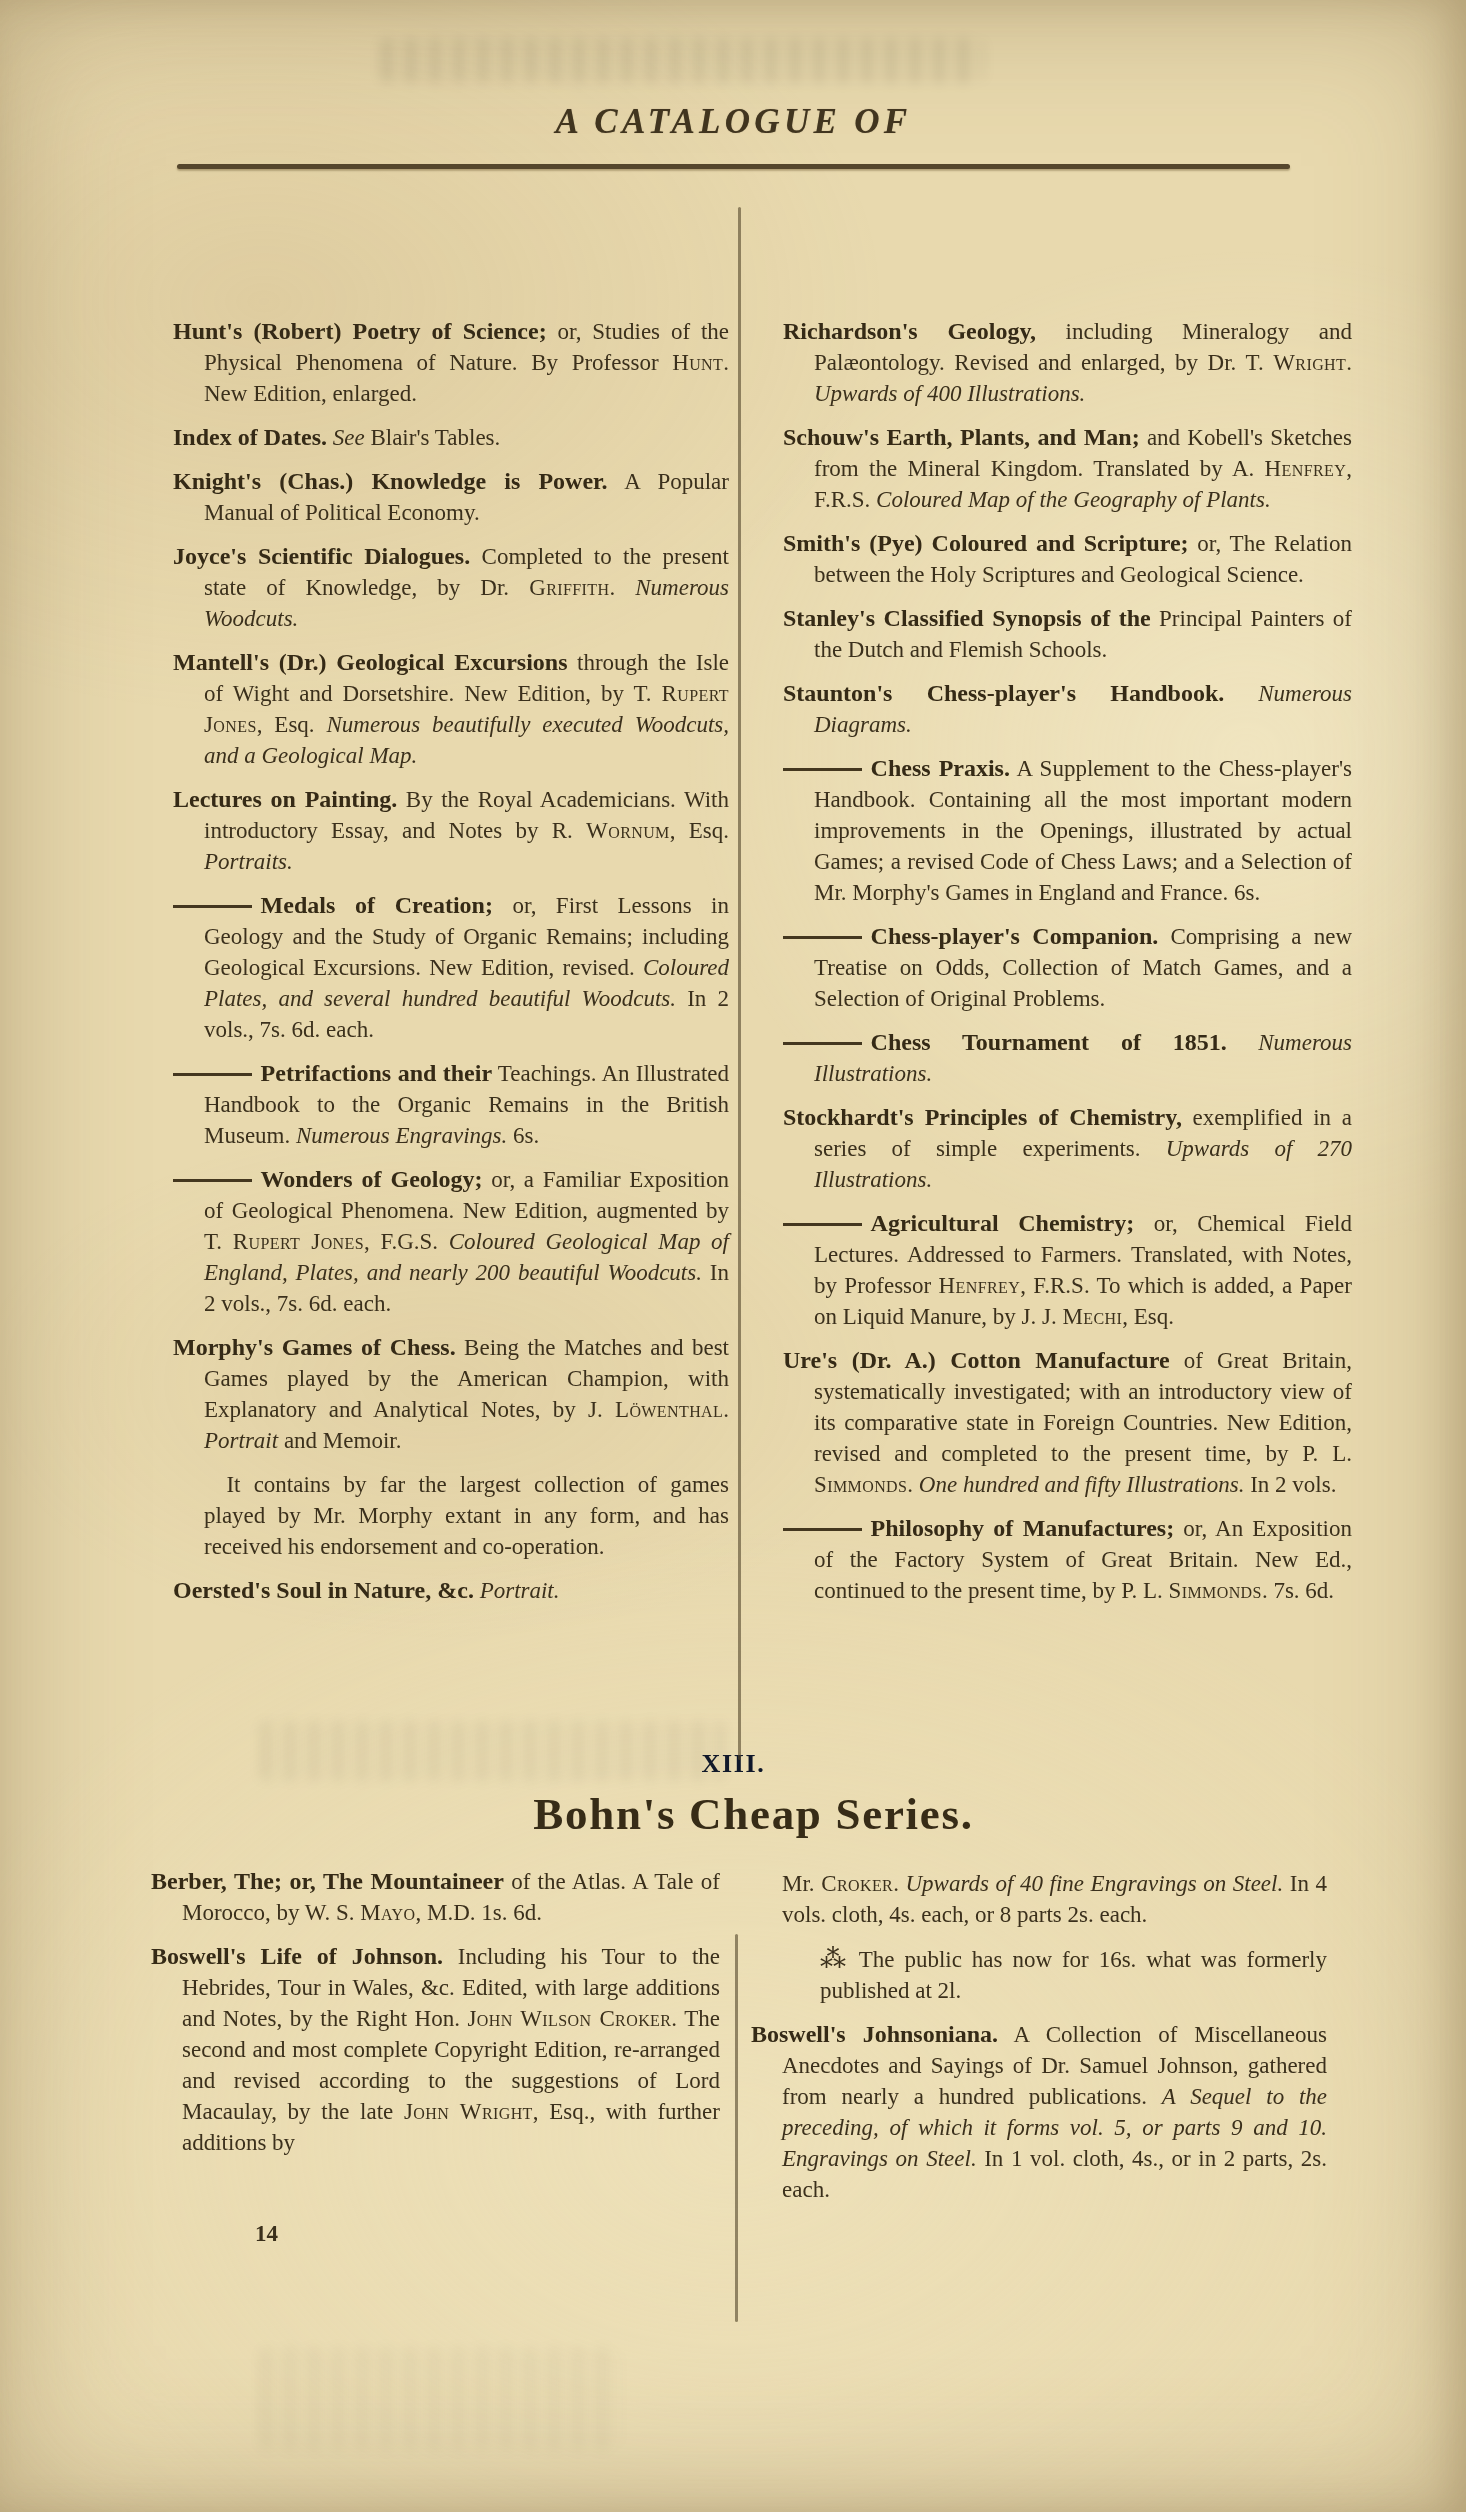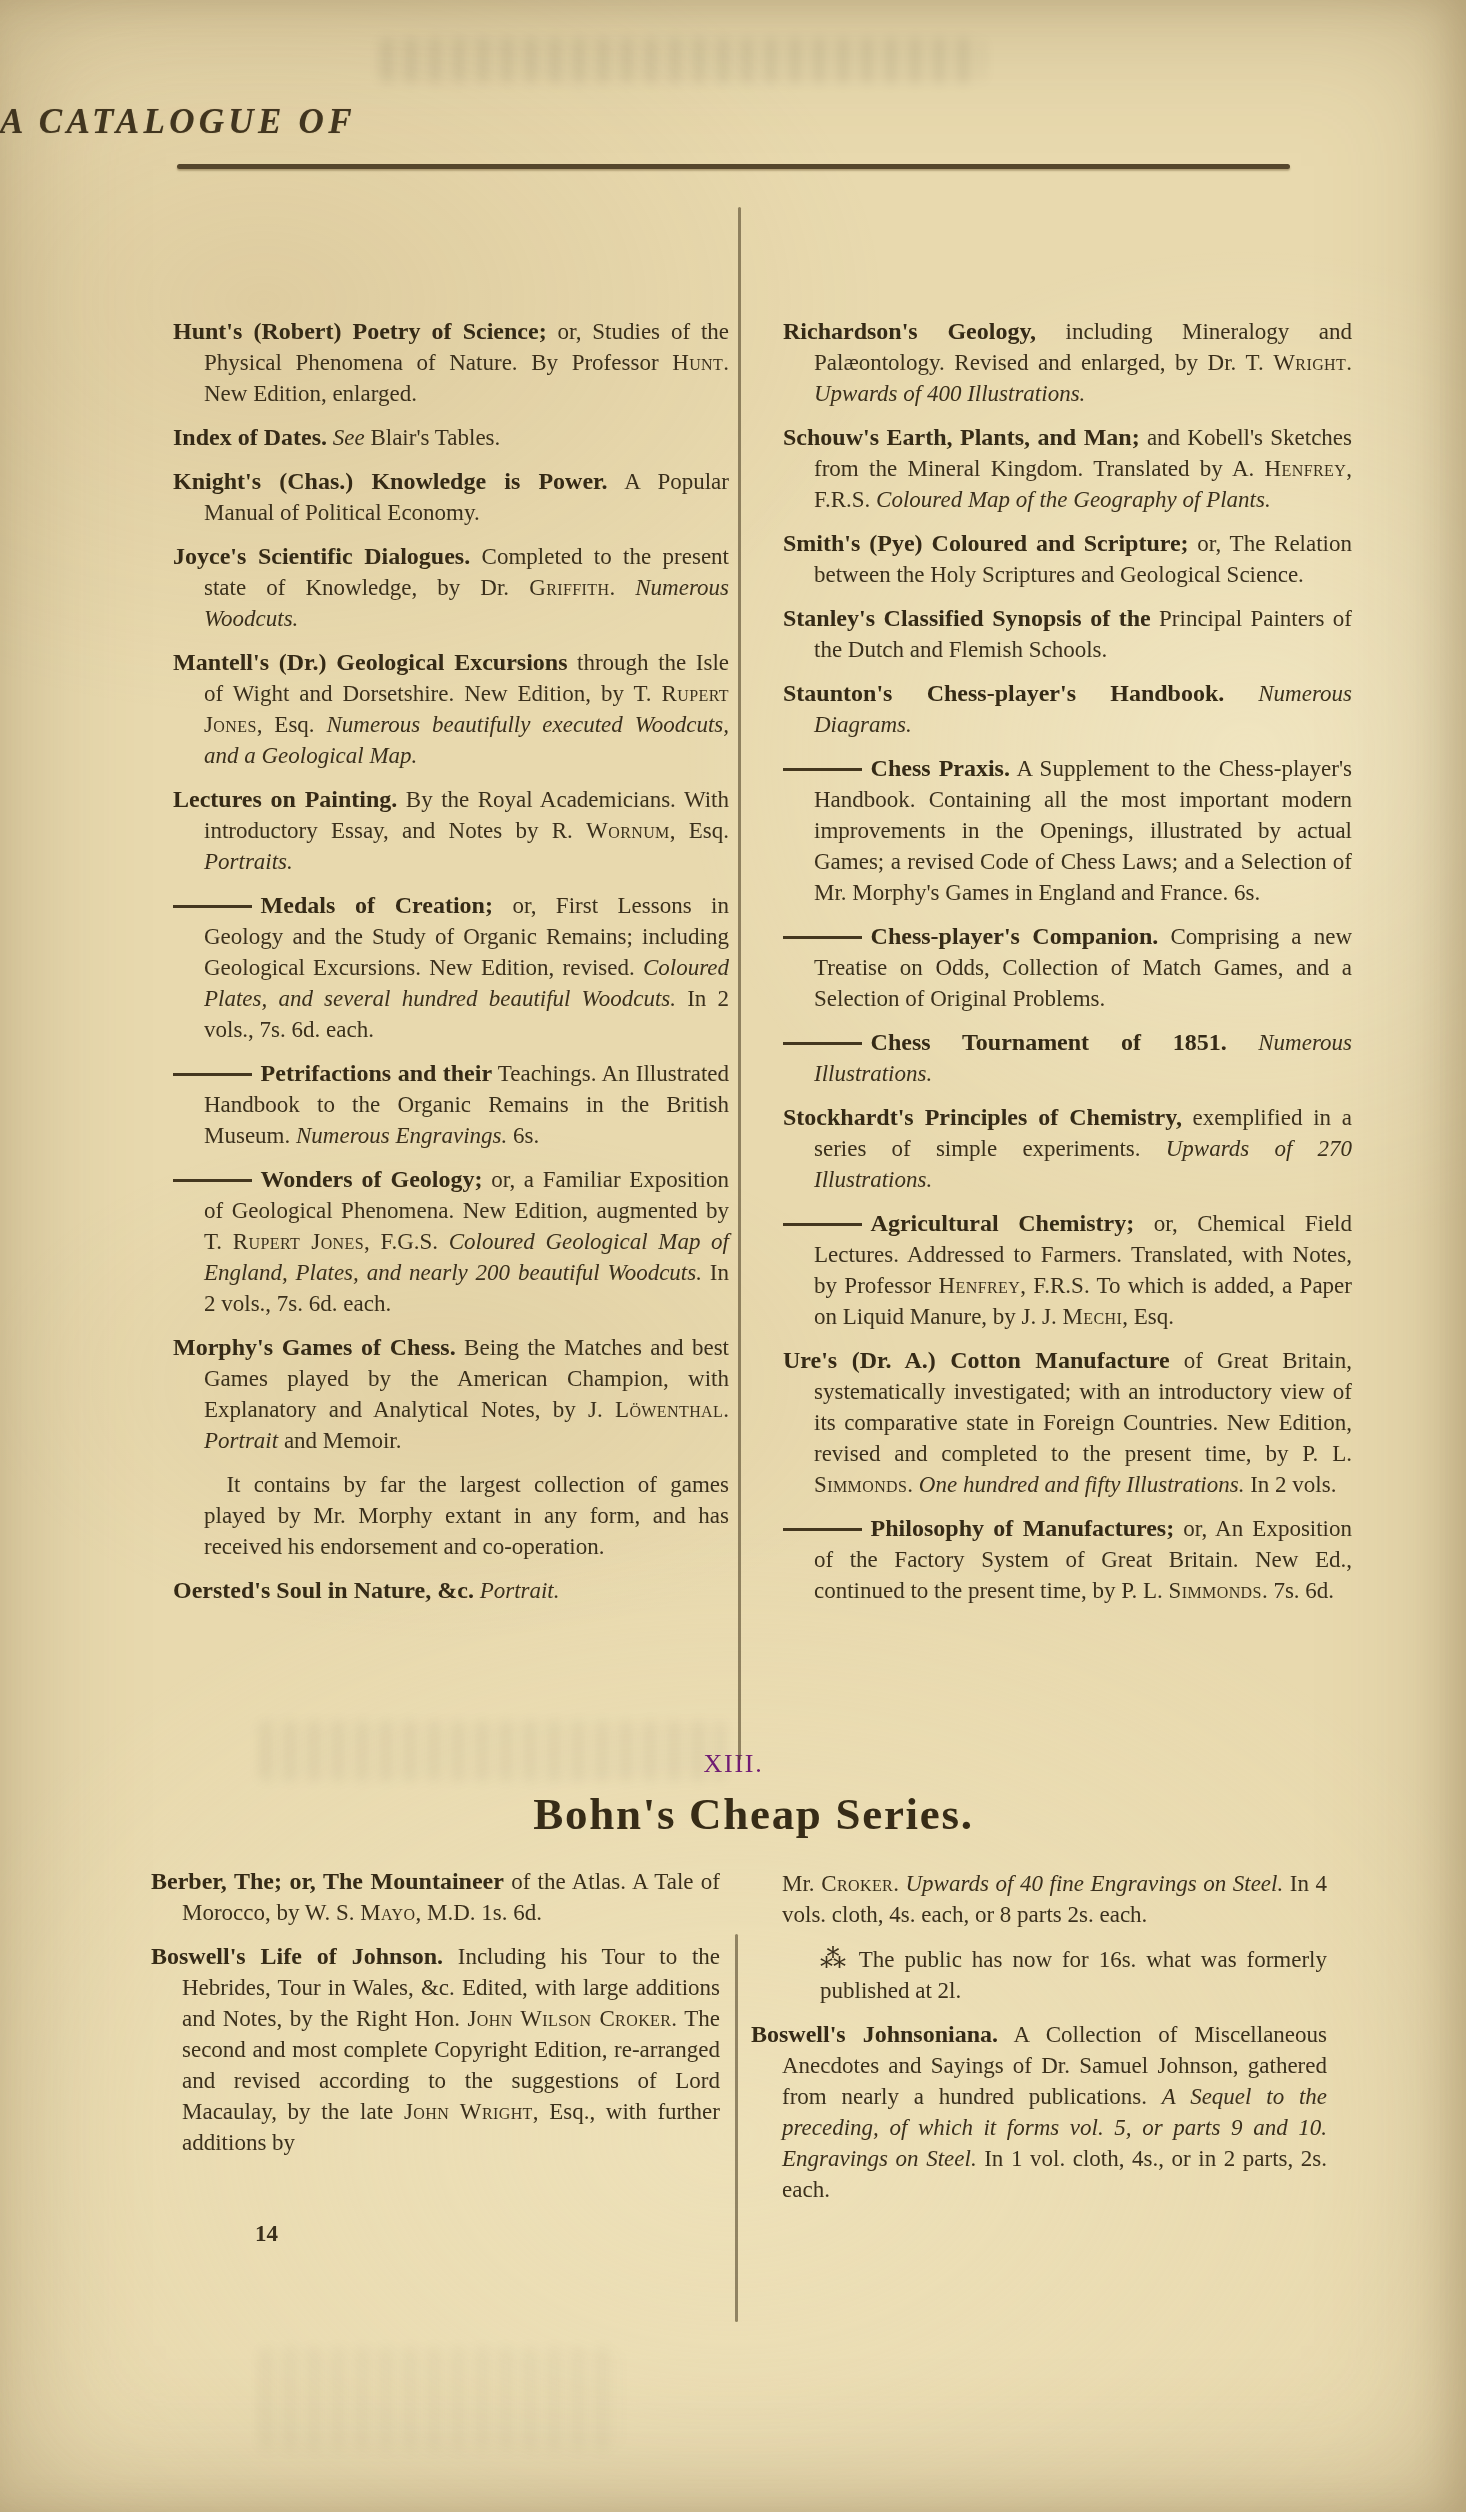--- a/index.html
+++ b/index.html
@@ -10,21 +10,21 @@
       radial-gradient(1035px 690px at 18% 12%, rgba(188,160,110,.22), transparent 60%),
       radial-gradient(863px 776px at 85% 30%, rgba(255,250,225,.35), transparent 65%),
       radial-gradient(1208px 863px at 50% 85%, rgba(243,232,195,.5), transparent 70%),
       radial-gradient(776px 431px at 30% 55%, rgba(190,165,115,.15), transparent 60%),
       #e8d9ae;
     box-shadow: inset 0 0 138px rgba(118,94,55,.38), inset -15.5px 0 35px rgba(140,115,70,.25);
     color:#3b301c;
   }
   .ghost{position:absolute;filter:blur(6px);opacity:.16;border-radius:7px;pointer-events:none;
     background:repeating-linear-gradient(90deg, rgba(90,85,60,.8) 0 14px, transparent 14px 24px);}
-  .page-header{position:relative;padding-top:102px;}
+  .page-header{position:relative;text-align:center;padding-top:102px;}
   .page-title{
     font-style:italic;font-weight:700;font-size:35px;letter-spacing:4.3px;color:#41351f;
     text-shadow:0 0 0.9px rgba(65,53,31,.4);
   }
   .title-rule{
     margin:22.4px auto 0 auto;width:1113px;height:4.3px;background:#55462c;border-radius:2.6px;
     box-shadow:0 1.7px 1.7px rgba(120,100,60,.5);
   }
   .main-row{
     display:flex;align-items:center;gap:26px;
@@ -39,21 +39,21 @@
   .entry{padding-left:31px;text-indent:-31px;margin:0 0 13px 0;}
   .seg-title{font-weight:700;font-size:24px;color:#352a16;}
   .dash-rule{display:inline-block;width:79px;border-top:3.5px solid #44371f;margin-right:8.6px;vertical-align:5.2px;}
   .note{padding-left:31px;text-indent:22.4px;margin:0 0 13px 0;}
   .cont{padding-left:31px;text-indent:0;margin:2px 0 13px 0;}
   .ast-note{padding-left:69px;text-indent:0;margin:0 0 13px 0;}
   .seg-italic{font-style:italic;}
   .seg-sc{font-variant:small-caps;letter-spacing:0.4px;}
   .seg-ast{padding-right:8.6px;font-size:26px;}
   .section-head{text-align:center;margin-top:5.2px;}
-  .section-number{font-weight:400;font-size:26px;letter-spacing:1.7px;color:#701a75;}
+  .section-number{font-weight:700;font-size:26px;letter-spacing:1.7px;color:#0f172a;}
   .section-title{font-weight:700;font-size:45px;letter-spacing:1.7px;color:#372c17;margin-top:8.6px;padding-left:40px;}
   .cheap-row{display:flex;align-items:flex-start;gap:31px;padding:26px 0 0 151px;position:relative;}
   .cheap-left{width:569px;}
   .cheap-right{width:576px;}
   .page-number{font-weight:700;font-size:23px;padding:3.5px 0 0 255px;}
 </style>
 </head>
 <body>
 
 <div class="ghost" style="left:380px;top:38px;width:604px;height:45px;"></div>

